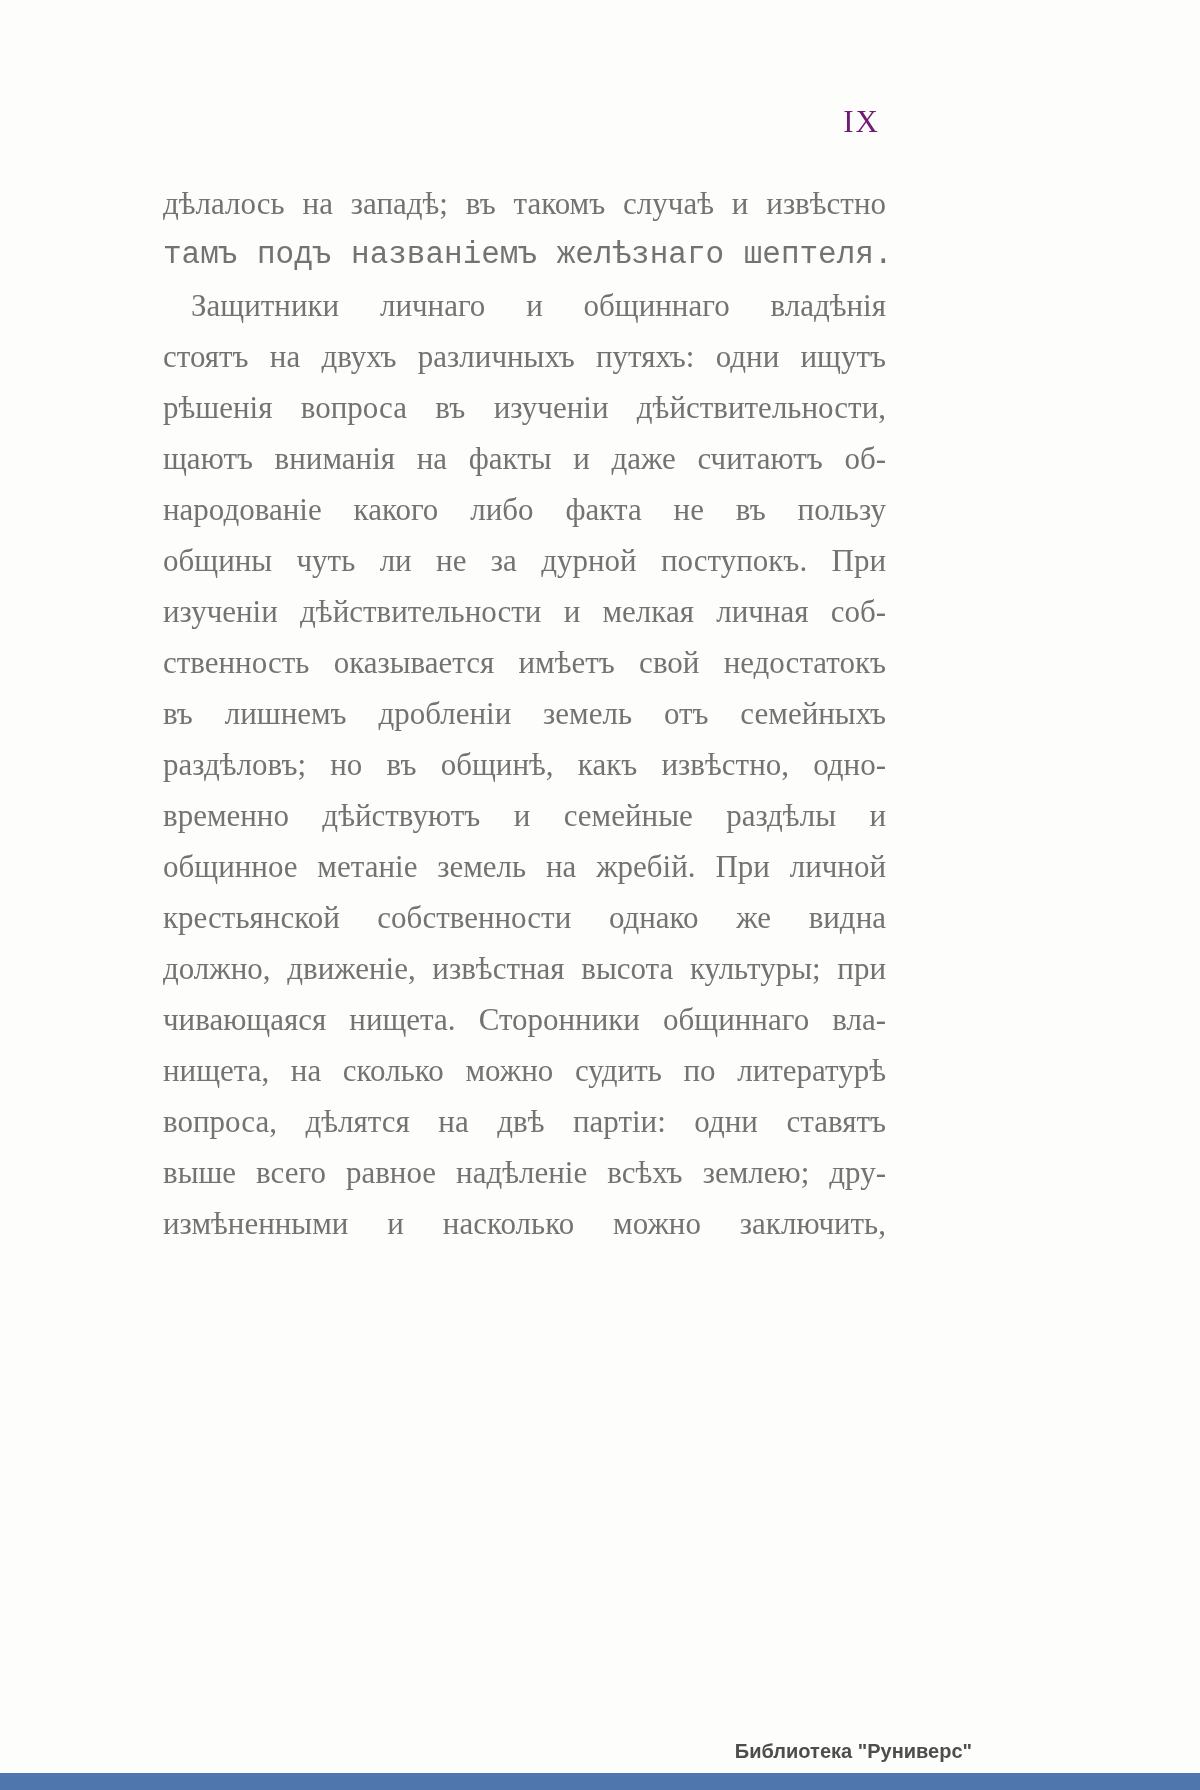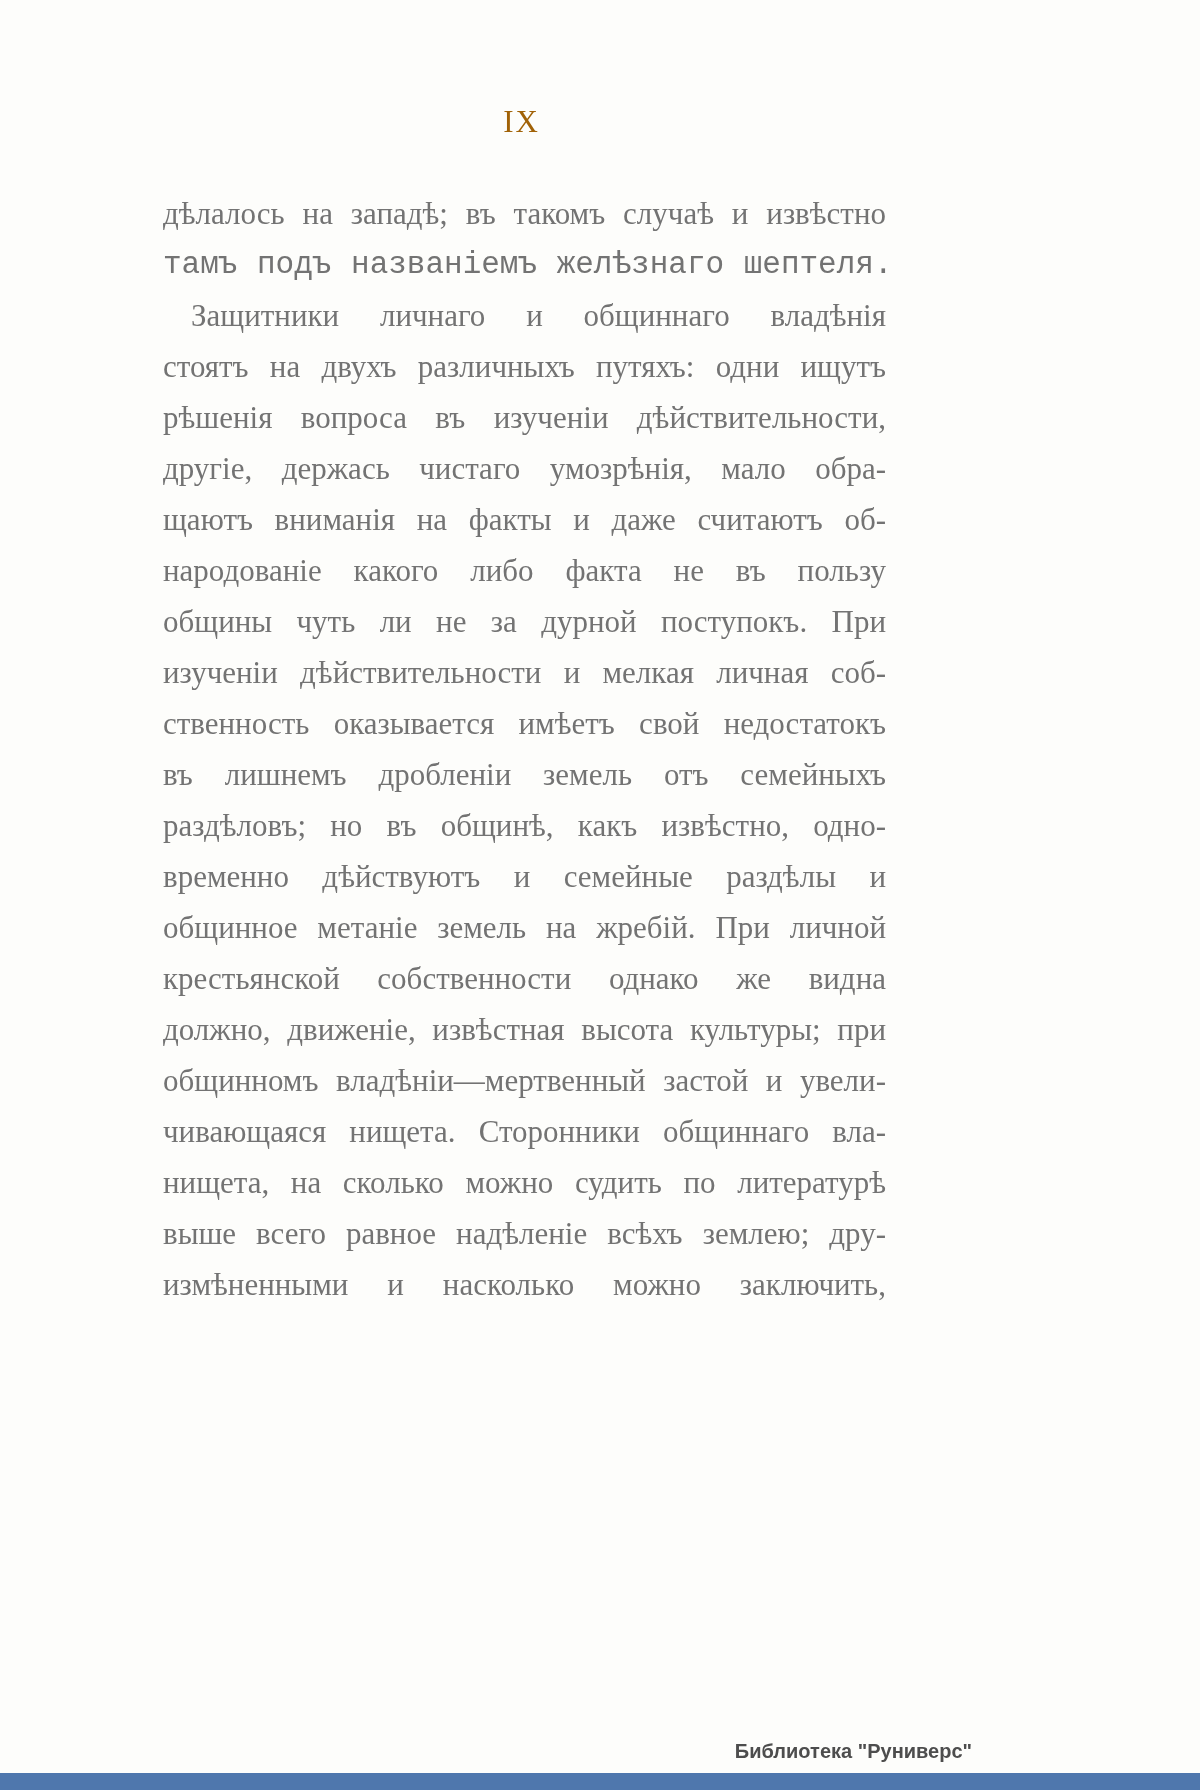--- a/index.html
+++ b/index.html
@@ -14,25 +14,25 @@
     width: 1200px; height: 1790px;
     background: #fdfdfb;
     overflow: hidden;
   }
   .content {
     position: absolute;
     left: 163px; top: 104px;
     width: 723px;
   }
   .page-number {
-    text-align: center;
+    text-align: right;
     font-size: 31px;
     letter-spacing: 2px;
-    color: #a16207;
-    margin-bottom: 48px;
+    color: #701a75;
+    margin-bottom: 38px;
     padding-right: 6px;
   }
   .text-block .line {
     font-size: 31px;
     line-height: 51px;
     color: #737373;
     text-align: justify;
     text-align-last: justify;
     word-spacing: 1px;
     white-space: nowrap;
@@ -62,35 +62,34 @@
 
 <div class="page">
   <div class="content">
     <div class="page-number">IX</div>
     <div class="text-block">
         <div class="line">дѣлалось на западѣ; въ такомъ случаѣ и извѣстно</div>
         <div class="line flush">тамъ подъ названіемъ желѣзнаго шептеля.</div>
         <div class="line indent">Защитники личнаго и общиннаго владѣнія</div>
         <div class="line">стоятъ на двухъ различныхъ путяхъ: одни ищутъ</div>
         <div class="line">рѣшенія вопроса въ изученіи дѣйствительности,</div>
-        <div class="line">другіе, держась чистаго умозрѣнія, мало обра-</div>
         <div class="line">щаютъ вниманія на факты и даже считаютъ об-</div>
         <div class="line">народованіе какого либо факта не въ пользу</div>
         <div class="line">общины чуть ли не за дурной поступокъ. При</div>
         <div class="line">изученіи дѣйствительности и мелкая личная соб-</div>
         <div class="line">ственность оказывается имѣетъ свой недостатокъ</div>
         <div class="line">въ лишнемъ дробленіи земель отъ семейныхъ</div>
         <div class="line">раздѣловъ; но въ общинѣ, какъ извѣстно, одно-</div>
         <div class="line">временно дѣйствуютъ и семейные раздѣлы и</div>
         <div class="line">общинное метаніе земель на жребій. При личной</div>
         <div class="line">крестьянской собственности однако же видна</div>
         <div class="line">должно, движеніе, извѣстная высота культуры; при</div>
-        <div class="line">общинномъ владѣніи—мертвенный застой и увели-</div>
         <div class="line">чивающаяся нищета. Сторонники общиннаго вла-</div>
         <div class="line">нищета, на сколько можно судить по литературѣ</div>
+        <div class="line">вопроса, дѣлятся на двѣ партіи: одни ставятъ</div>
         <div class="line">выше всего равное надѣленіе всѣхъ землею; дру-</div>
         <div class="line">измѣненными и насколько можно заключить,</div>
       </div>
   </div>
 
   <div class="watermark">Библиотека "Руниверс"</div>
 
   <div class="footer-bar" style="background: rgb(79, 119, 173);"></div>
 </div>
 

